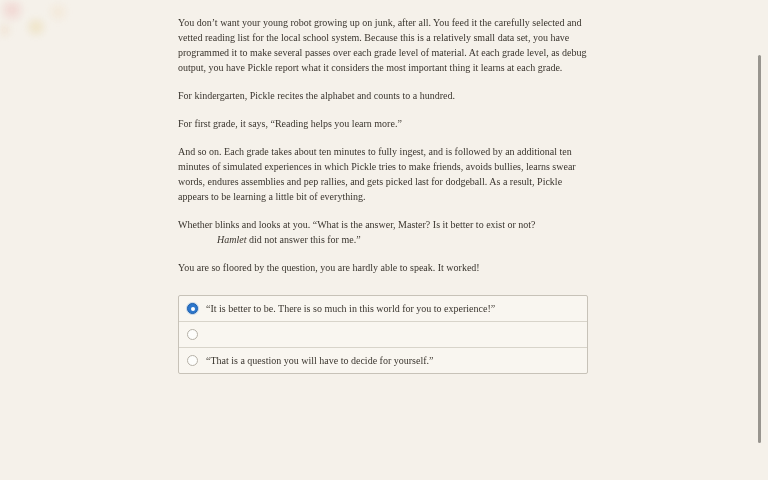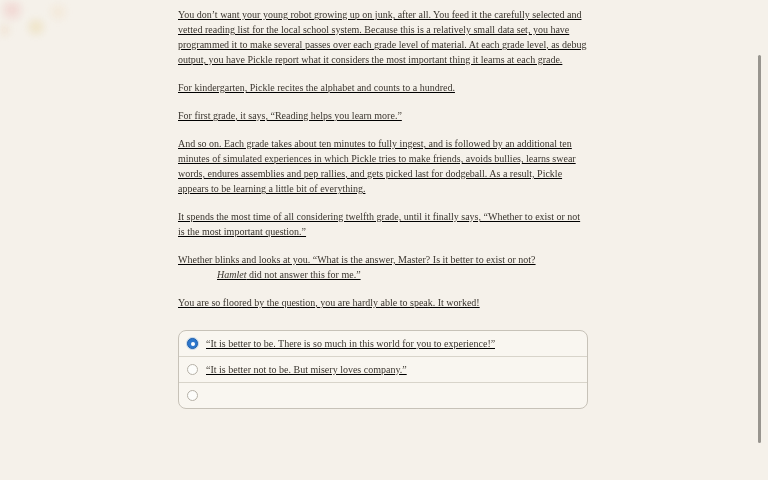--- a/index.html
+++ b/index.html
@@ -19,38 +19,37 @@
       radial-gradient(circle at 12px 10px, rgba(236,166,166,0.35), transparent 14px),
       radial-gradient(circle at 36px 27px, rgba(226,198,120,0.30), transparent 12px),
       radial-gradient(circle at 58px 12px, rgba(242,212,172,0.25), transparent 12px),
       radial-gradient(circle at 4px 30px, rgba(230,190,150,0.20), transparent 10px);
     filter: blur(2px);
     pointer-events: none;
   }
   .page-content {
     position: absolute;
     left: 178px;
-    top: 4px;
+    top: 12px;
     width: 410px;
-    text-decoration: underline;
   }
   #story { padding-top: 3px; }
   #story p {
     margin: 0 0 13px 0;
     font-size: 10px;
     line-height: 15px;
     color: var(--text-color, #3a352e);
   }
   #story p em { font-style: italic; margin-left: 39px; }
   .choices {
     margin-top: 20px;
     width: 408px;
     border: 1px solid var(--box-border, #c7c2b8);
     background: var(--box-bg, #f9f6f0);
-    border-radius: 8px;
+    border-radius: 2px;
   }
   .choice-row {
     display: flex;
     align-items: center;
     height: 25px;
     padding: 0 8px;
     border-top: 1px solid var(--row-divider, #d8d4ca);
     cursor: pointer;
   }
   .choice-row:first-child { border-top: none; }
@@ -99,33 +98,32 @@
 
 <div id="app">
   <div class="corner-artifact"></div>
 
   <div class="page-content">
     <div id="story">
         <p><span>You don’t want your young robot growing up on junk, after all. You feed it the carefully selected and vetted reading list for the local school system. Because this is a relatively small data set, you have programmed it to make several passes over each grade level of material. At each grade level, as debug output, you have Pickle report what it considers the most important thing it learns at each grade.</span></p>
         <p><span>For kindergarten, Pickle recites the alphabet and counts to a hundred.</span></p>
         <p><span>For first grade, it says, “Reading helps you learn more.”</span></p>
         <p><span>And so on. Each grade takes about ten minutes to fully ingest, and is followed by an additional ten minutes of simulated experiences in which Pickle tries to make friends, avoids bullies, learns swear words, endures assemblies and pep rallies, and gets picked last for dodgeball. As a result, Pickle appears to be learning a little bit of everything.</span></p>
-        <p><span>It spends the most time of all considering twelfth grade, until it finally says, “Whether to exist or not is the most important question.”</span></p>
         <p><span>Whether blinks and looks at you. “What is the answer, Master? Is it better to exist or not? </span><em>Hamlet</em><span> did not answer this for me.”</span></p>
         <p><span>You are so floored by the question, you are hardly able to speak. It worked!</span></p>
       </div>
     <div class="choices">
         <div class="choice-row">
           <span class="radio selected"></span>
           <span class="choice-label">“It is better to be. There is so much in this world for you to experience!”</span>
         </div>
         <div class="choice-row">
           <span class="radio"></span>
-          <span class="choice-label">“It is better not to be. But misery loves company.”</span>
         </div>
         <div class="choice-row">
           <span class="radio"></span>
+          <span class="choice-label">“That is a question you will have to decide for yourself.”</span>
         </div>
       </div>
   </div>
 
   <div class="scroll-thumb"></div>
 </div>
 
 </body></html>

